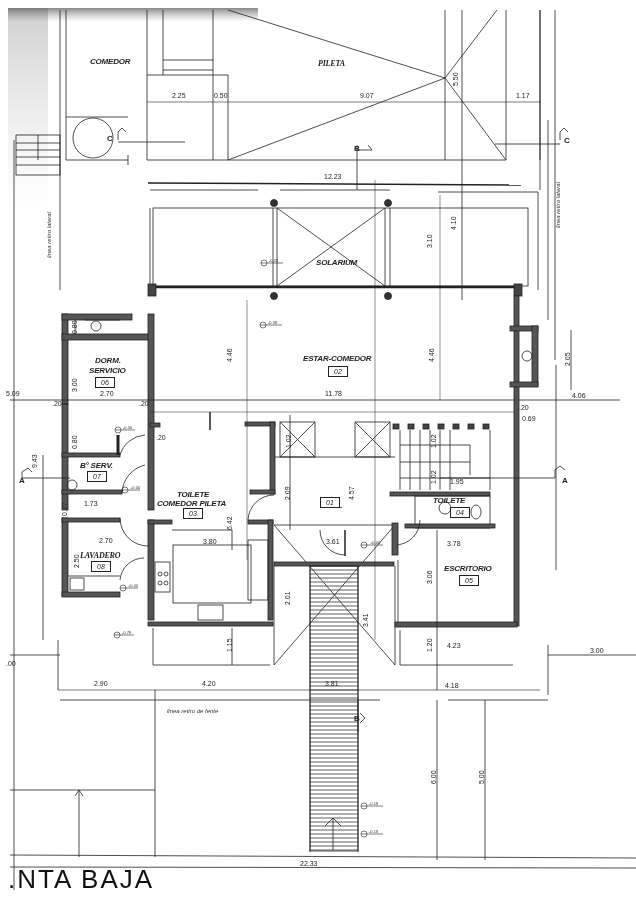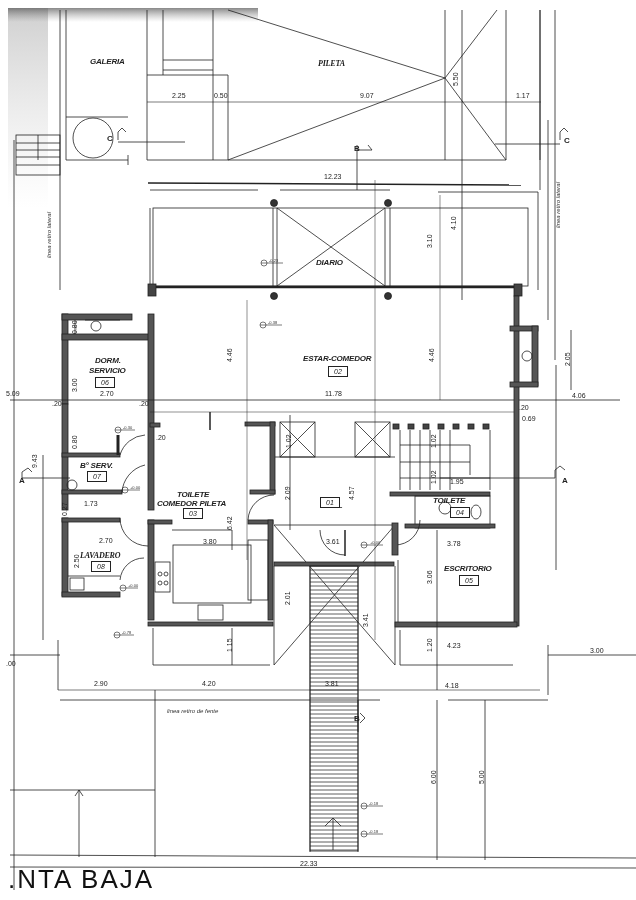--- a/index.html
+++ b/index.html
@@ -260,23 +260,23 @@
       <circle cx="364" cy="806" r="3"></circle>
         <line x1="361" y1="806" x2="383" y2="806"></line>
       <circle cx="364" cy="834" r="3"></circle>
         <line x1="361" y1="834" x2="383" y2="834"></line>
       <circle cx="364" cy="545" r="3"></circle>
         <line x1="361" y1="545" x2="383" y2="545"></line>
     </g>
   </g>
 </svg>
 
-<div class="lbl" style="left:90px;top:57px;">GALERIA</div>
+<div class="lbl" style="left:90px;top:57px;">COMEDOR</div>
 <div class="lbl" style="left:318px;top:59px;font-family:Liberation Serif, serif;">PILETA</div>
-<div class="lbl" style="left:316px;top:258px;">DIARIO</div>
+<div class="lbl" style="left:316px;top:258px;">SOLARIUM</div>
 
 <div class="lbl" style="left:303px;top:354px;">ESTAR-COMEDOR</div>
 <div class="num" style="left:328px;top:366px;">02</div>
 
 <div class="lbl" style="left:95px;top:356px;">DORM.</div>
 <div class="lbl" style="left:89px;top:366px;">SERVICIO</div>
 <div class="num" style="left:95px;top:377px;">06</div>
 
 <div class="lbl" style="left:80px;top:461px;">B° SERV.</div>
 <div class="num" style="left:87px;top:471px;">07</div>

